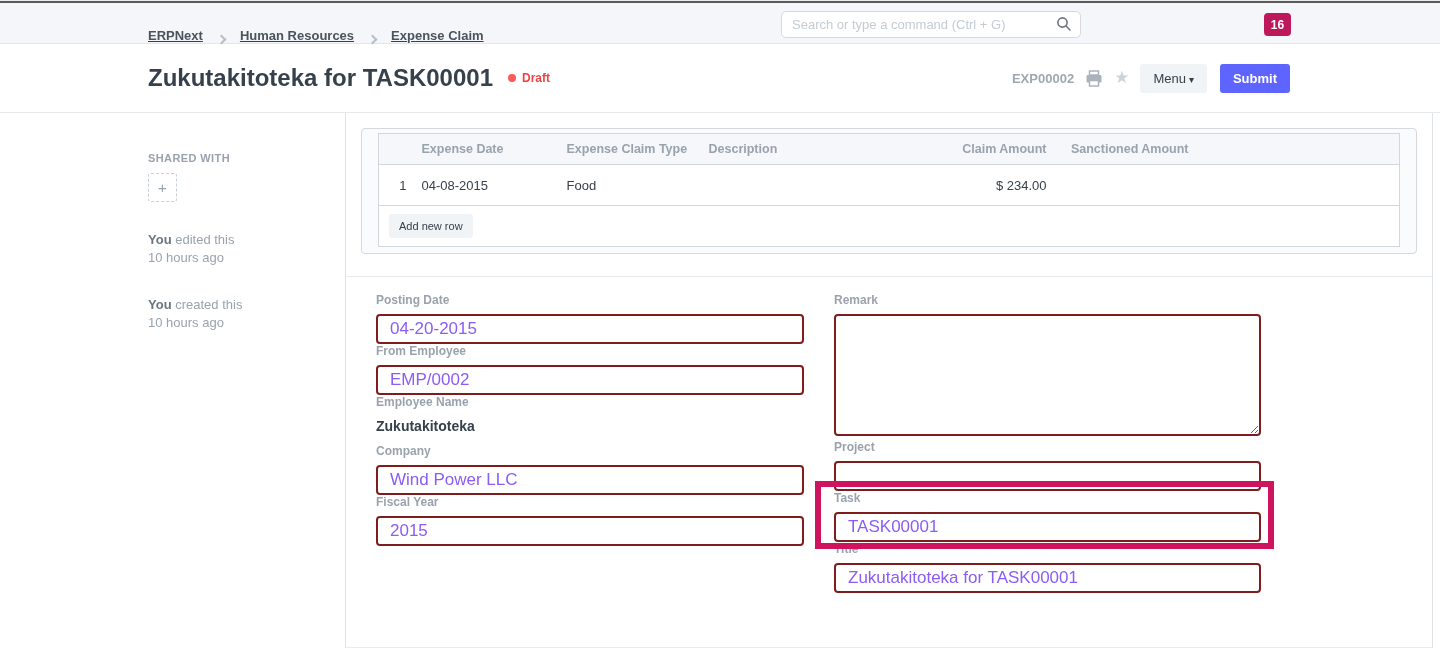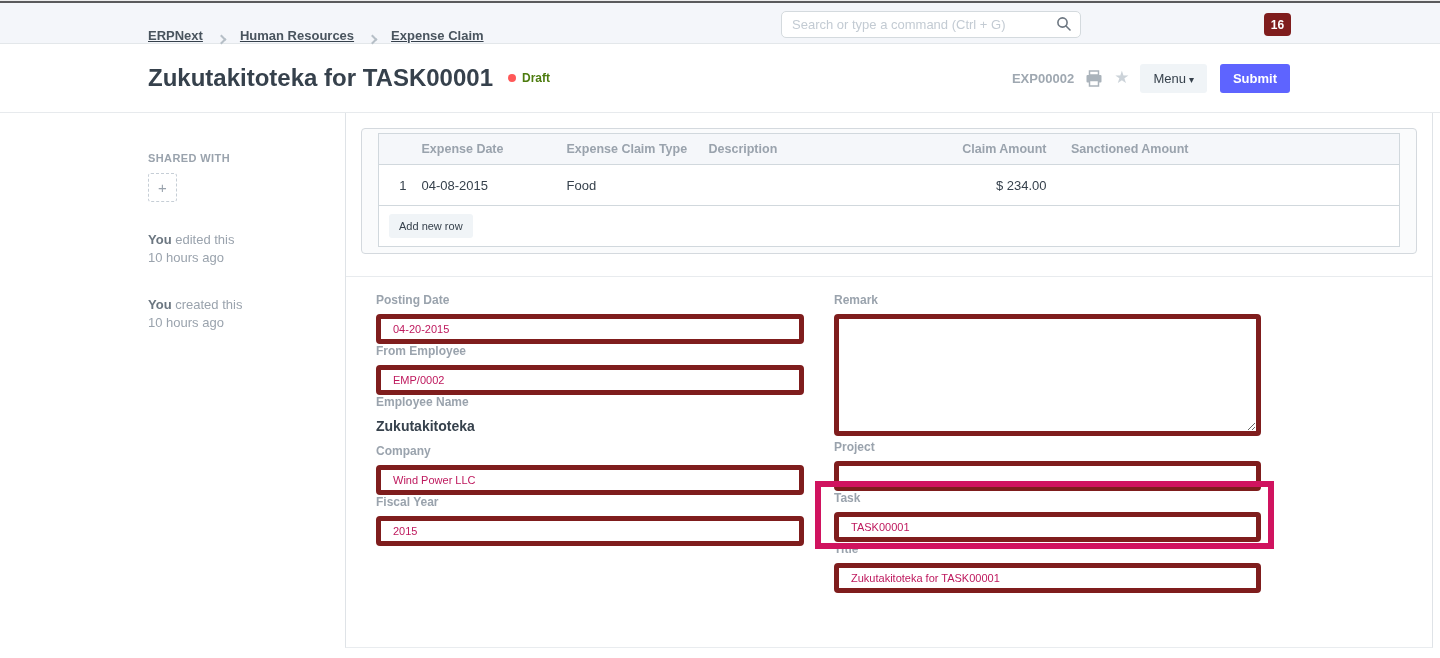--- a/index.html
+++ b/index.html
@@ -16,30 +16,30 @@
   .chev { width:7px; height:7px; border-right:2px solid #b6bfc7; border-top:2px solid #b6bfc7;
           transform:rotate(45deg); display:inline-block; margin:0 2px; }
   .nav-search { position:absolute; left:781px; top:8px; width:300px; height:27px; }
   .nav-search input { width:100%; height:100%; border:1px solid #d4dade; border-radius:5px; background:#fff;
           padding:0 30px 0 10px; font-size:13px; color:#36414c; font-family:inherit; }
   .nav-search input::placeholder { color:#c3cbd3; }
   .nav-search .mag { position:absolute; right:9px; top:5px; }
   .nav-user { position:absolute; left:1130px; top:0; height:100%; display:flex; align-items:center; gap:9px; cursor:pointer; }
   .nav-user .uname { font-size:13px; font-weight:700; color:#49545e; }
   .nav-user .caret { font-size:10px; color:#6c7680; }
-  .nav-badge { position:absolute; left:1264px; top:10px; width:27px; height:23px; background:#7f1d1d; color:#fff;
+  .nav-badge { position:absolute; left:1264px; top:10px; width:27px; height:23px; background:#be185d; color:#fff;
           font-size:12px; font-weight:700; border-radius:4px; display:flex; align-items:center; justify-content:center; cursor:pointer; }
 
   
   .page-header { height:69px; background:#fff; border-bottom:1px solid #e7eaed;
           display:flex; align-items:center; padding:0 150px 0 148px; }
   .page-title { font-size:24px; font-weight:700; color:#36414c; white-space:nowrap; }
   .indicator { display:flex; align-items:center; margin-left:15px; gap:6px; }
   .indicator .dot { width:8px; height:8px; border-radius:50%; background:#ff5858; }
-  .indicator .stat { font-size:12px; font-weight:700; color:#4d7c0f; }
+  .indicator .stat { font-size:12px; font-weight:700; color:#ef4444; }
   .hdr-right { margin-left:auto; display:flex; align-items:center; gap:11px; }
   .docid { font-size:13px; font-weight:700; color:#9fa8b1; }
   .icon-btn { background:none; border:none; cursor:pointer; padding:0; line-height:0; }
   .star { font-size:17px; color:#ccd3d9; }
   .btn { border:none; border-radius:3px; font-size:13px; font-family:inherit; cursor:pointer; padding:7px 13px; }
   .btn-default { background:#f0f4f7; color:#36414c; }
   .btn-default .caret { font-size:10px; margin-left:3px; }
   .btn-primary { background:#5e64ff; color:#fff; font-weight:600; margin-left:2px; }
 
   
@@ -64,22 +64,22 @@
   .col-idx{width:33px}.col-date{width:145px}.col-type{width:142px}.col-desc{width:142px}
   .col-claim{width:216px}.col-sanc{width:142px}.col-sp{width:auto}
   .grid-foot td { padding:7px 8px; height:auto; border-bottom:none; }
   .add-row-btn { background:#f0f4f7; border:none; border-radius:3px; padding:6px 10px;
           font-size:11px; color:#36414c; font-family:inherit; cursor:pointer;text-align:center; }
 
   .form-section { margin-top:22px; border-top:1px solid #e8ebee; padding:16px 30px 0;
           display:grid; grid-template-columns:428px 427px; column-gap:30px; }
   .field { margin-bottom:0; }
   .field .flabel { display:block; font-size:12px; font-weight:700; color:#9aa3ad; margin-bottom:7px; }
-  .fc { width:100%; height:30px; border:5px solid #7f1d1d; border-radius:4px; padding:0 12px;
-          font-size:11px; color:#be185d; font-family:inherit; background:#fff; }
+  .fc { width:100%; height:30px; border:2px solid #7f1d1d; border-radius:4px; padding:0 12px;
+          font-size:17px; color:#8b5cf6; font-family:inherit; background:#fff; }
   textarea.fc { height:122px; padding:8px 12px; resize:both; }
   .static-value { font-size:14px; font-weight:700; color:#36414c; padding:2px 0 10px; }
 
   .task-wrap { position:relative; }
   .task-annotation { position:absolute; left:-19px; right:-13px; top:-10px; bottom:-7px;
           border:6px solid #d0135f; pointer-events:none; }
 </style>
 </head>
 <body>
 

